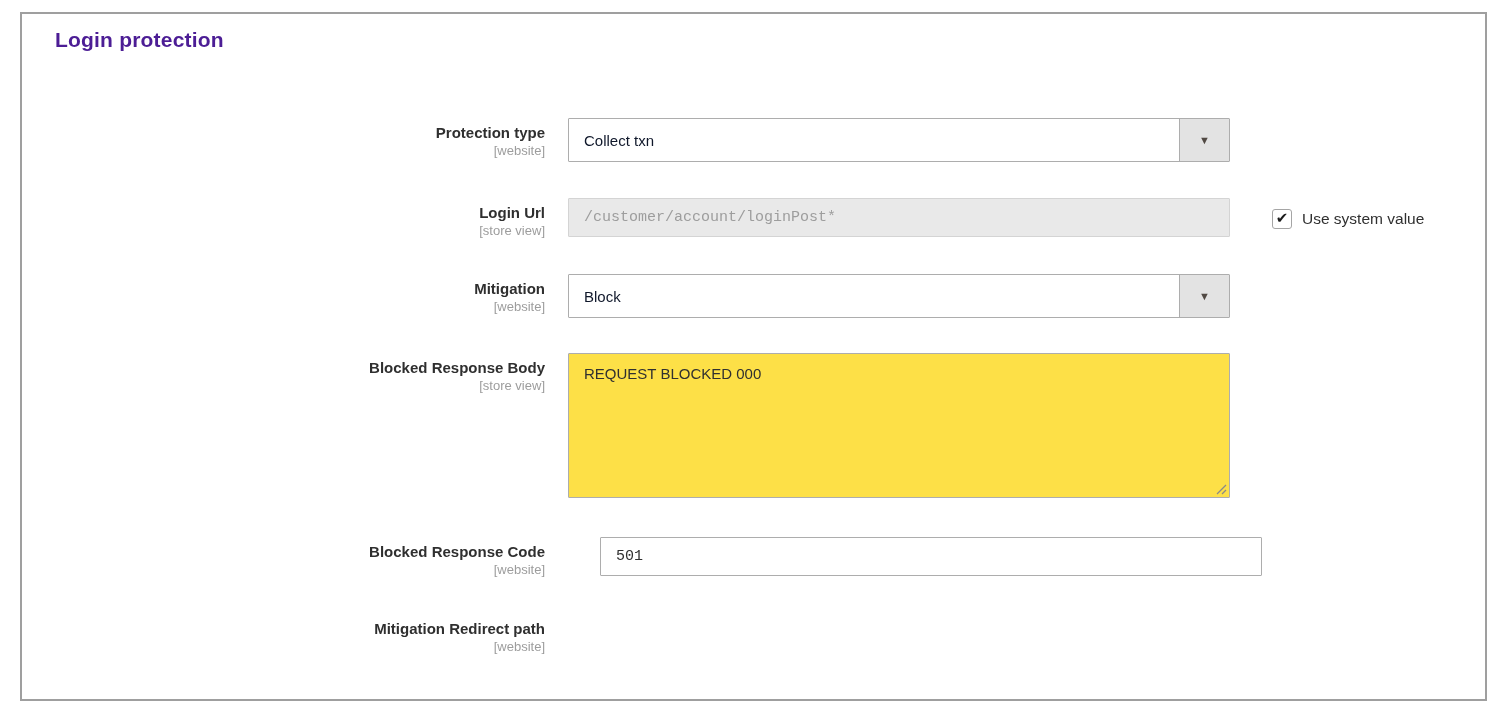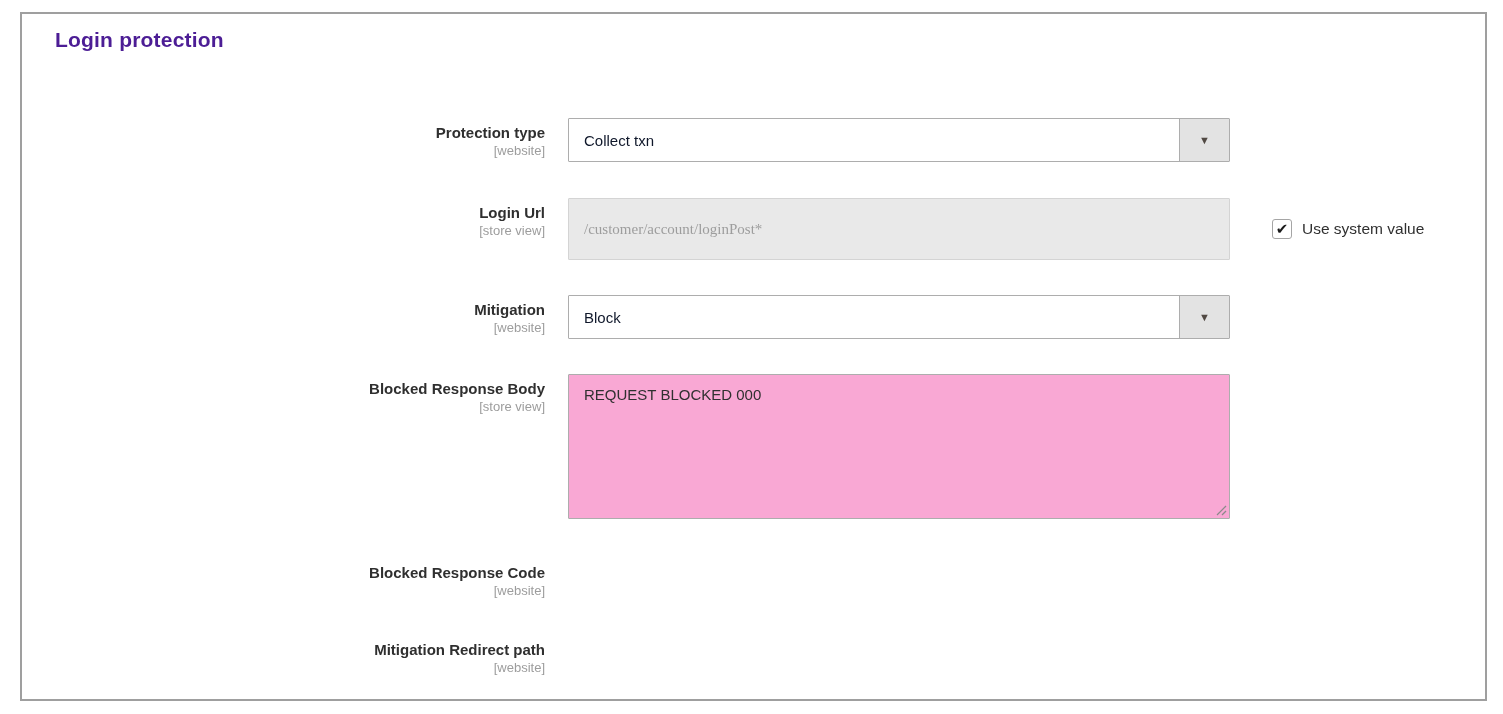--- a/index.html
+++ b/index.html
@@ -103,44 +103,44 @@
     background: #e3e3e3;
     border-left: 1px solid #adadad;
     display: flex;
     align-items: center;
     justify-content: center;
     font-size: 11px;
     color: #514943;
   }
   .text-input {
     width: 100%;
-    height: 62px;
+    height: 39px;
     border: 1px solid #adadad;
     border-radius: 1px;
     background: #ffffff;
     padding: 13px 15px;
     font-size: 15px;
     color: #303030;
-    font-family: Liberation Serif, serif;
+    font-family: Liberation Mono, monospace;
     outline: none;
   }
   .text-input.disabled,
   .text-input:disabled {
     background: #e9e9e9;
     border-color: #d4d4d4;
     color: #9d9d9d;
     -webkit-text-fill-color: #9d9d9d;
     opacity: 1;
   }
   .textarea {
     width: 100%;
     height: 145px;
     border: 1px solid #adadad;
     border-radius: 1px;
-    background: #f9a8d4;
+    background: #fde047;
     padding: 10px 15px;
     font-size: 15px;
     line-height: 20px;
     color: #303030;
     font-family: inherit;
     resize: none;
     outline: none;
     display: block;
   }
   .resize-handle {
@@ -252,20 +252,23 @@
             </svg>
           </span>
         </div>
       </div>
 
       <div class="row row-5">
         <div class="label-col">
           <label class="field-label">Blocked Response Code</label>
           <span class="scope-note">[website]</span>
         </div>
+        <div class="control-col">
+          <input type="text" class="text-input" value="501" style="">
+        </div>
       </div>
 
       <div class="row row-6">
         <div class="label-col">
           <label class="field-label">Mitigation Redirect path</label>
           <span class="scope-note">[website]</span>
         </div>
       </div>
 
     </div>

